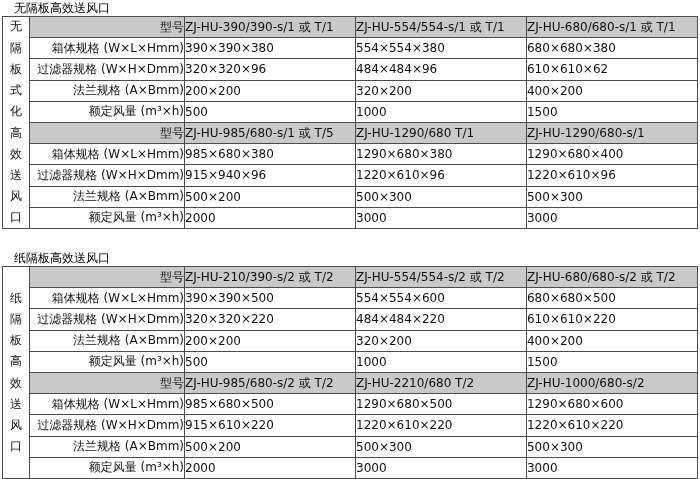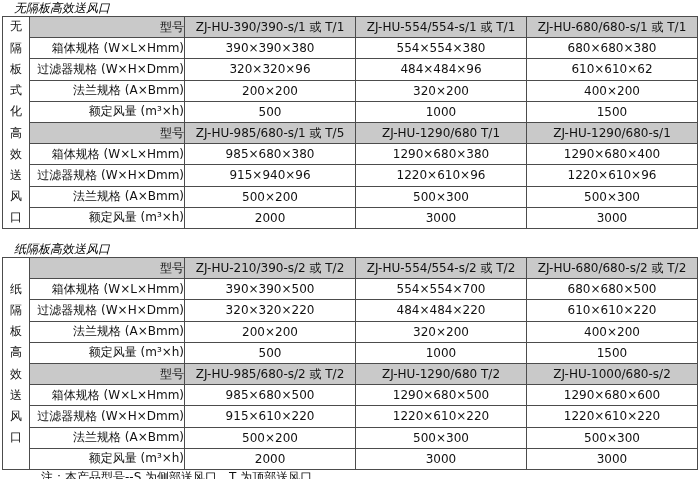--- a/index.html
+++ b/index.html
@@ -15,23 +15,22 @@
     color:var(--text);
     font-family:"DejaVu Sans","Liberation Sans",sans-serif;
     overflow:hidden;
   }
   .section-title{
     font-size:12px;
     line-height:14px;
     padding:1px 0 1px 14px;
     color:#000;
     white-space:nowrap;
-    font-style:italic;
-  }
-  .section-title.second{margin-top:12px;}
+  }
+  .section-title.second{margin-top:21px;}
   table.spec-table{
     border-collapse:collapse;
     table-layout:fixed;
     width:696px;
     margin-left:2px;
   }
   table.spec-table td{
     border:1px solid var(--border);
     height:20px;
     font-size:12px;
@@ -50,21 +49,20 @@
     font-size:12px;
   }
   .vstrip-text span{line-height:21.2px;display:block;}
   td.label-cell{
     width:154px;
     text-align:right;
     padding:0 4px;
   }
   td.value-cell{
     width:170px;
-    text-align:center;
     margin-top:32px;
   }
   tr.model-row td{background:var(--header-bg);}
   table.spec-table td.vstrip{background:#ffffff;}
   .note{
     font-size:12px;
     line-height:13px;
     padding:1px 0 0 5px;
     white-space:nowrap;
     margin-left:36px;
@@ -170,21 +168,21 @@
             </div>
           </td>
           <td class="label-cell">型号</td>
           <td class="value-cell">ZJ-HU-210/390-s/2 或 T/2</td>
           <td class="value-cell">ZJ-HU-554/554-s/2 或 T/2</td>
           <td class="value-cell">ZJ-HU-680/680-s/2 或 T/2</td>
         </tr>
         <tr>
           <td class="label-cell">箱体规格 (W×L×Hmm)</td>
           <td class="value-cell">390×390×500</td>
-          <td class="value-cell">554×554×700</td>
+          <td class="value-cell">554×554×600</td>
           <td class="value-cell">680×680×500</td>
         </tr>
         <tr>
           <td class="label-cell">过滤器规格 (W×H×Dmm)</td>
           <td class="value-cell">320×320×220</td>
           <td class="value-cell">484×484×220</td>
           <td class="value-cell">610×610×220</td>
         </tr>
         <tr>
           <td class="label-cell">法兰规格 (A×Bmm)</td>
@@ -194,21 +192,21 @@
         </tr>
         <tr>
           <td class="label-cell">额定风量 (m³×h)</td>
           <td class="value-cell">500</td>
           <td class="value-cell">1000</td>
           <td class="value-cell">1500</td>
         </tr>
         <tr class="model-row">
           <td class="label-cell">型号</td>
           <td class="value-cell">ZJ-HU-985/680-s/2 或 T/2</td>
-          <td class="value-cell">ZJ-HU-1290/680  T/2</td>
+          <td class="value-cell">ZJ-HU-2210/680  T/2</td>
           <td class="value-cell">ZJ-HU-1000/680-s/2</td>
         </tr>
         <tr>
           <td class="label-cell">箱体规格 (W×L×Hmm)</td>
           <td class="value-cell">985×680×500</td>
           <td class="value-cell">1290×680×500</td>
           <td class="value-cell">1290×680×600</td>
         </tr>
         <tr>
           <td class="label-cell">过滤器规格 (W×H×Dmm)</td>

